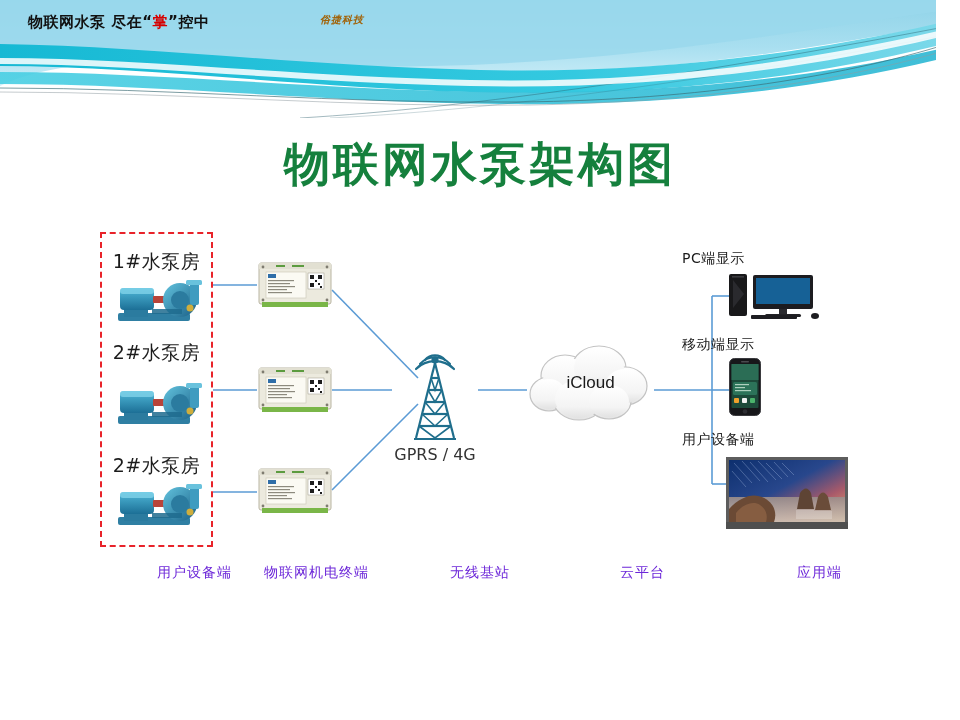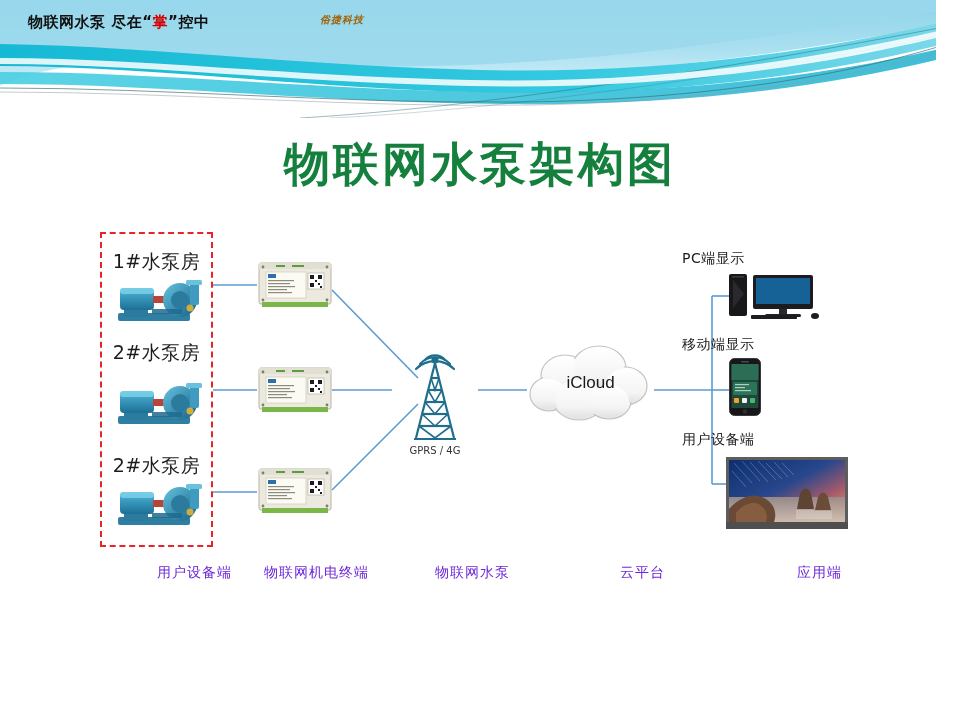--- a/index.html
+++ b/index.html
@@ -108,21 +108,21 @@
     text-align: left;
     font-size: 14px;
     color: #1b1b1b;
     letter-spacing: 0.5px;
   }
   .tower-label {
     position: absolute;
     left: 370px; top: 445px;
     width: 130px;
     text-align: center;
-    font-size: 10px;
+    font-size: 16px;
     color: #333333;
   }
 
   
   .pump {
     position: absolute;
     width: 92px; height: 52px;
   }
   
   .module {
@@ -543,17 +543,17 @@
         </g>
 
         <rect x="0" y="65" width="122" height="7" fill="#4f4f4f"></rect>
       </svg>
     </div>
 
   </div>
 
   <div class="col-label" style="left:82px; top:564px;">用户设备端</div>
   <div class="col-label" style="left:219px; top:564px;font-family:Liberation Serif, serif;">物联网机电终端</div>
-  <div class="col-label" style="left:360px; top:564px;">物联网水泵</div>
+  <div class="col-label" style="left:360px; top:564px;">无线基站</div>
   <div class="col-label" style="left:515px; top:564px;">云平台</div>
   <div class="col-label" style="left:692px; top:564px;">应用端</div>
 
 </div>
 
 </body></html>

